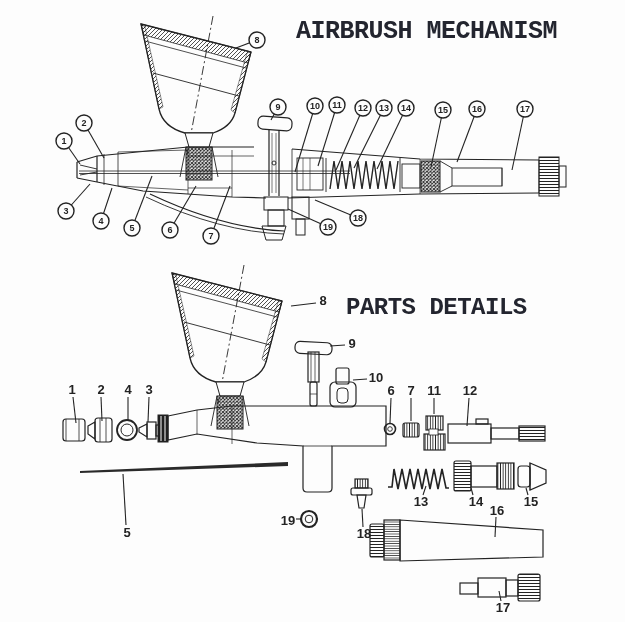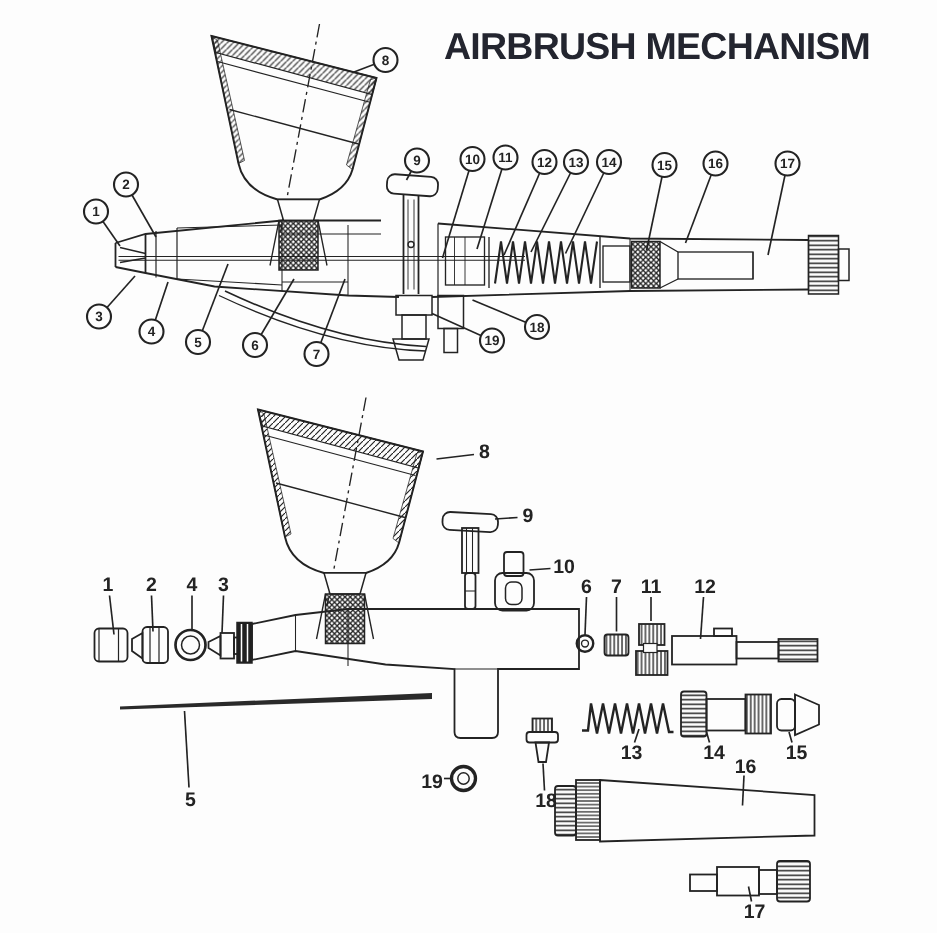--- a/index.html
+++ b/index.html
@@ -1,30 +1,31 @@
 <!DOCTYPE html>
 <html><head>
 <meta charset="utf-8">
 <style>
   html,body{margin:0;padding:0;background:#ffffff;}
   #page{position:relative;width:625px;height:622px;background:#fdfdfd;overflow:hidden;
         font-family:"Liberation Sans",sans-serif;}
   .title{position:absolute;font-weight:bold;letter-spacing:-0.5px;color:#23252f;
-         white-space:nowrap;font-family:Liberation Sans, sans-serif;}
+         white-space:nowrap;font-family:Liberation Mono, monospace;}
   #mech-title{left:296px;top:17px;font-size:25px;}
   #parts-title{left:346px;top:294px;font-size:24px;}
   svg{position:absolute;left:0;top:0;}
   svg text{font-family:"Liberation Sans",sans-serif;}
 </style>
 </head>
 <body>
 
 <div id="page">
 
   <div id="mech-title" class="title">AIRBRUSH MECHANISM</div>
+  <div id="parts-title" class="title">PARTS DETAILS</div>
 
   <svg id="art" width="625" height="622" viewBox="0 0 625 622">
     <defs>
       <pattern id="hatch" width="4" height="4" patternUnits="userSpaceOnUse">
         <path d="M0,4 L4,0" stroke="#232323" stroke-width="0.8"></path>
       </pattern>
       <pattern id="crosshatch" width="3.5" height="3.5" patternUnits="userSpaceOnUse">
         <path d="M0,3.5 L3.5,0 M0,0 L3.5,3.5" stroke="#232323" stroke-width="0.9"></path>
       </pattern>
       <pattern id="hlines" width="6" height="3" patternUnits="userSpaceOnUse">

